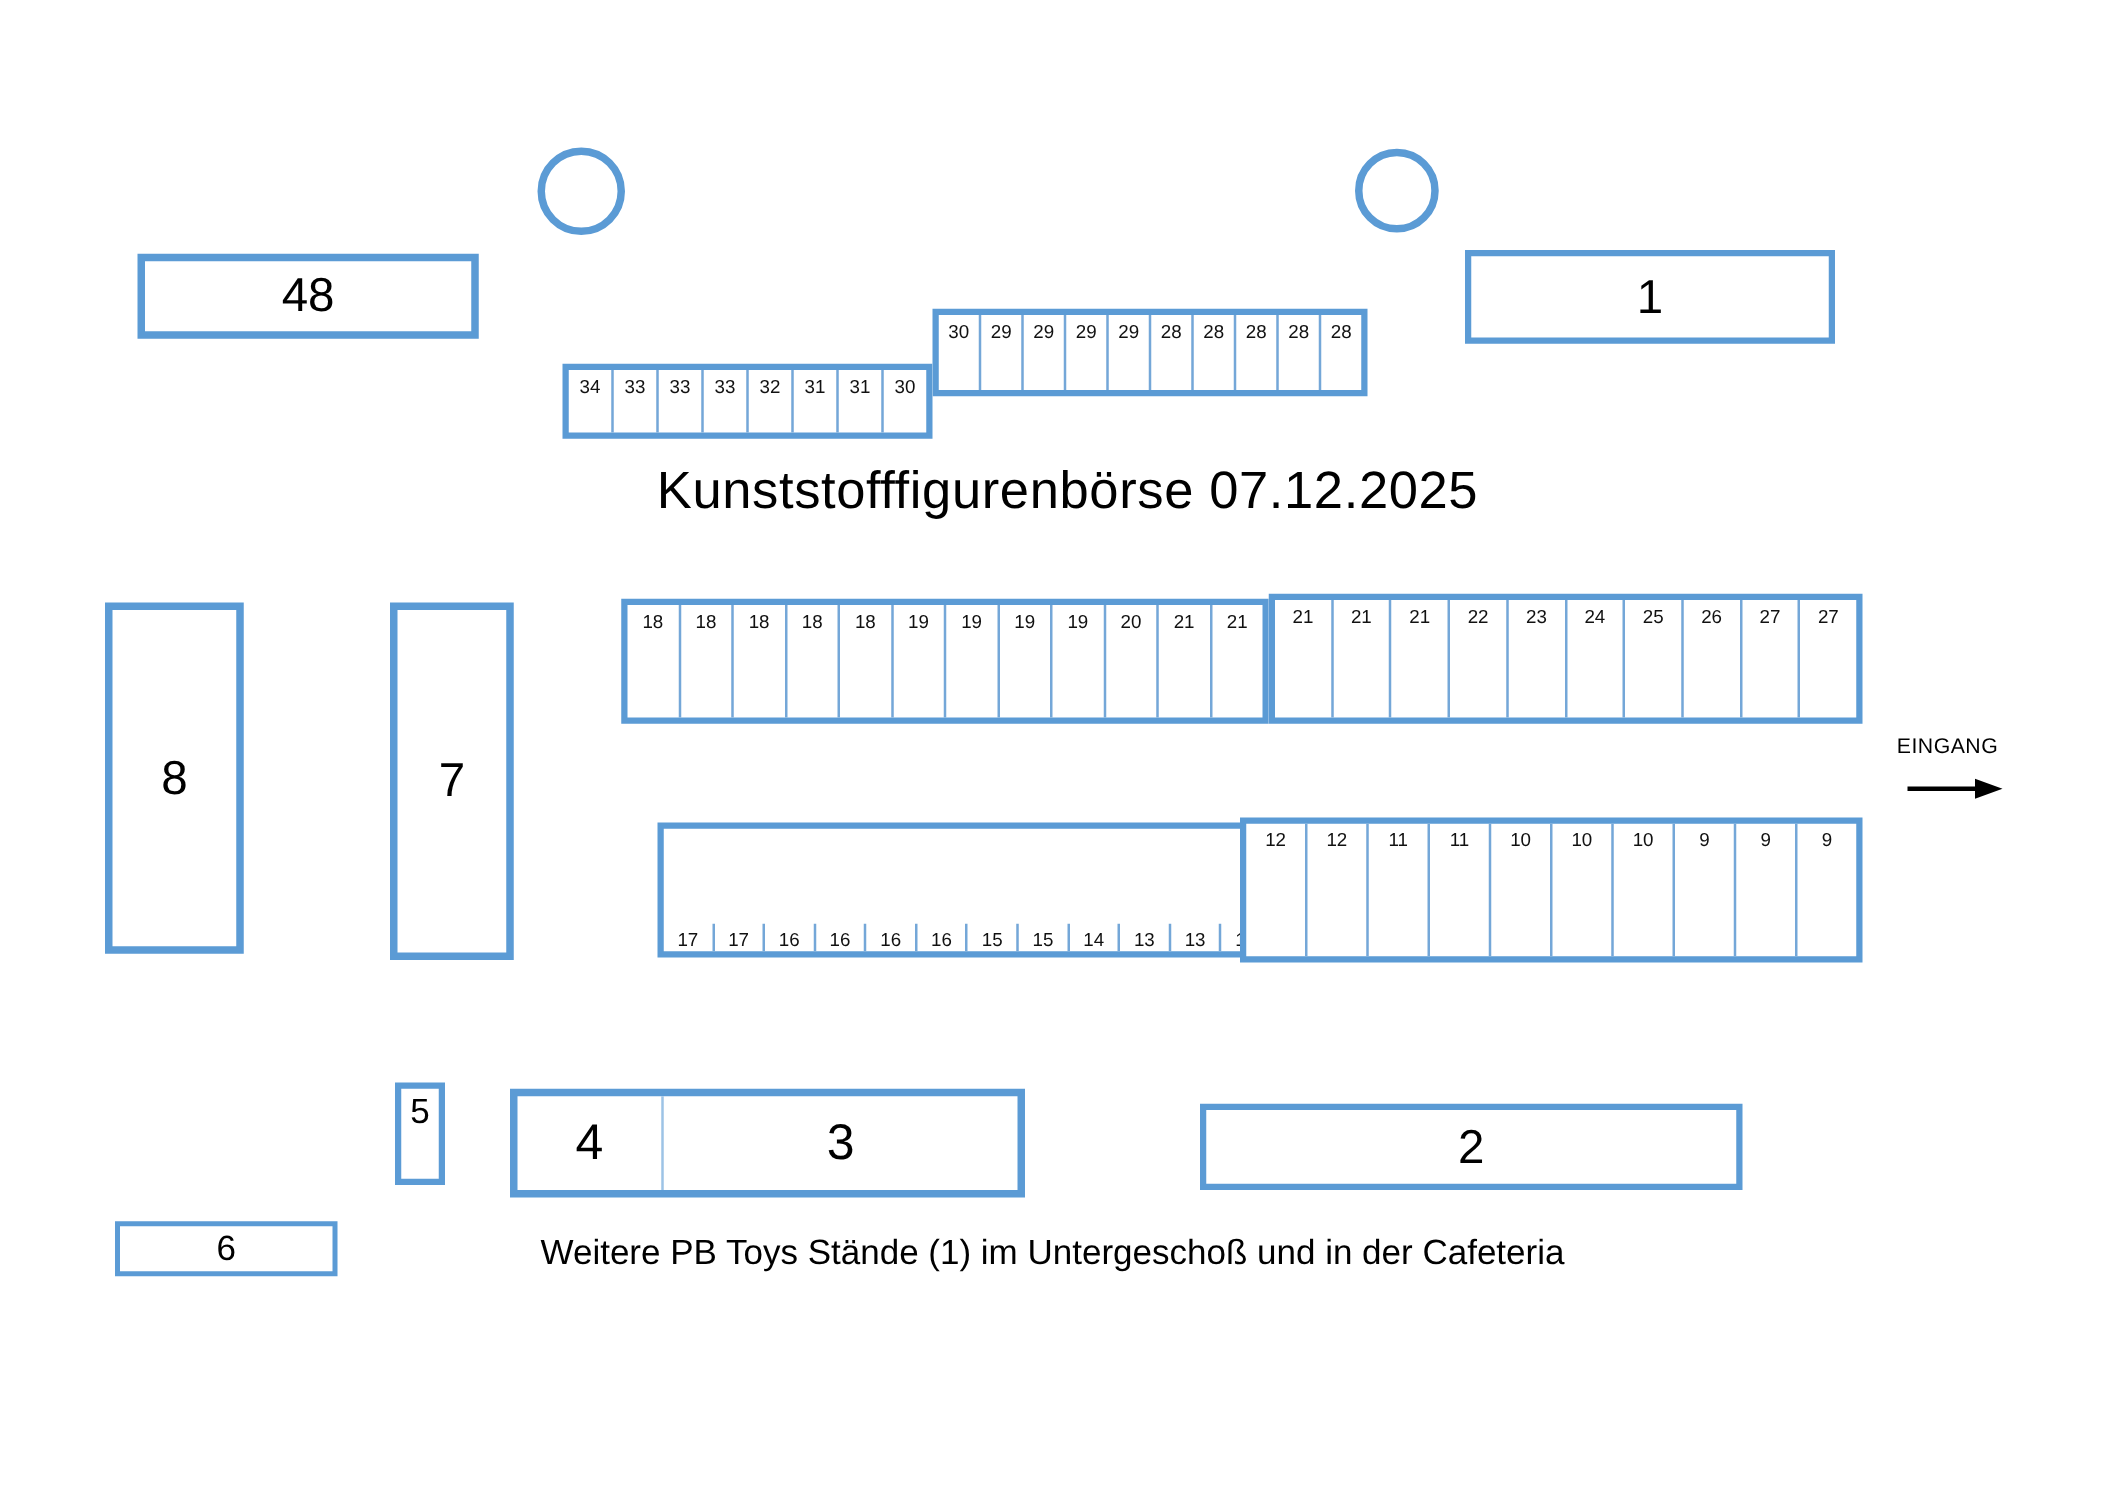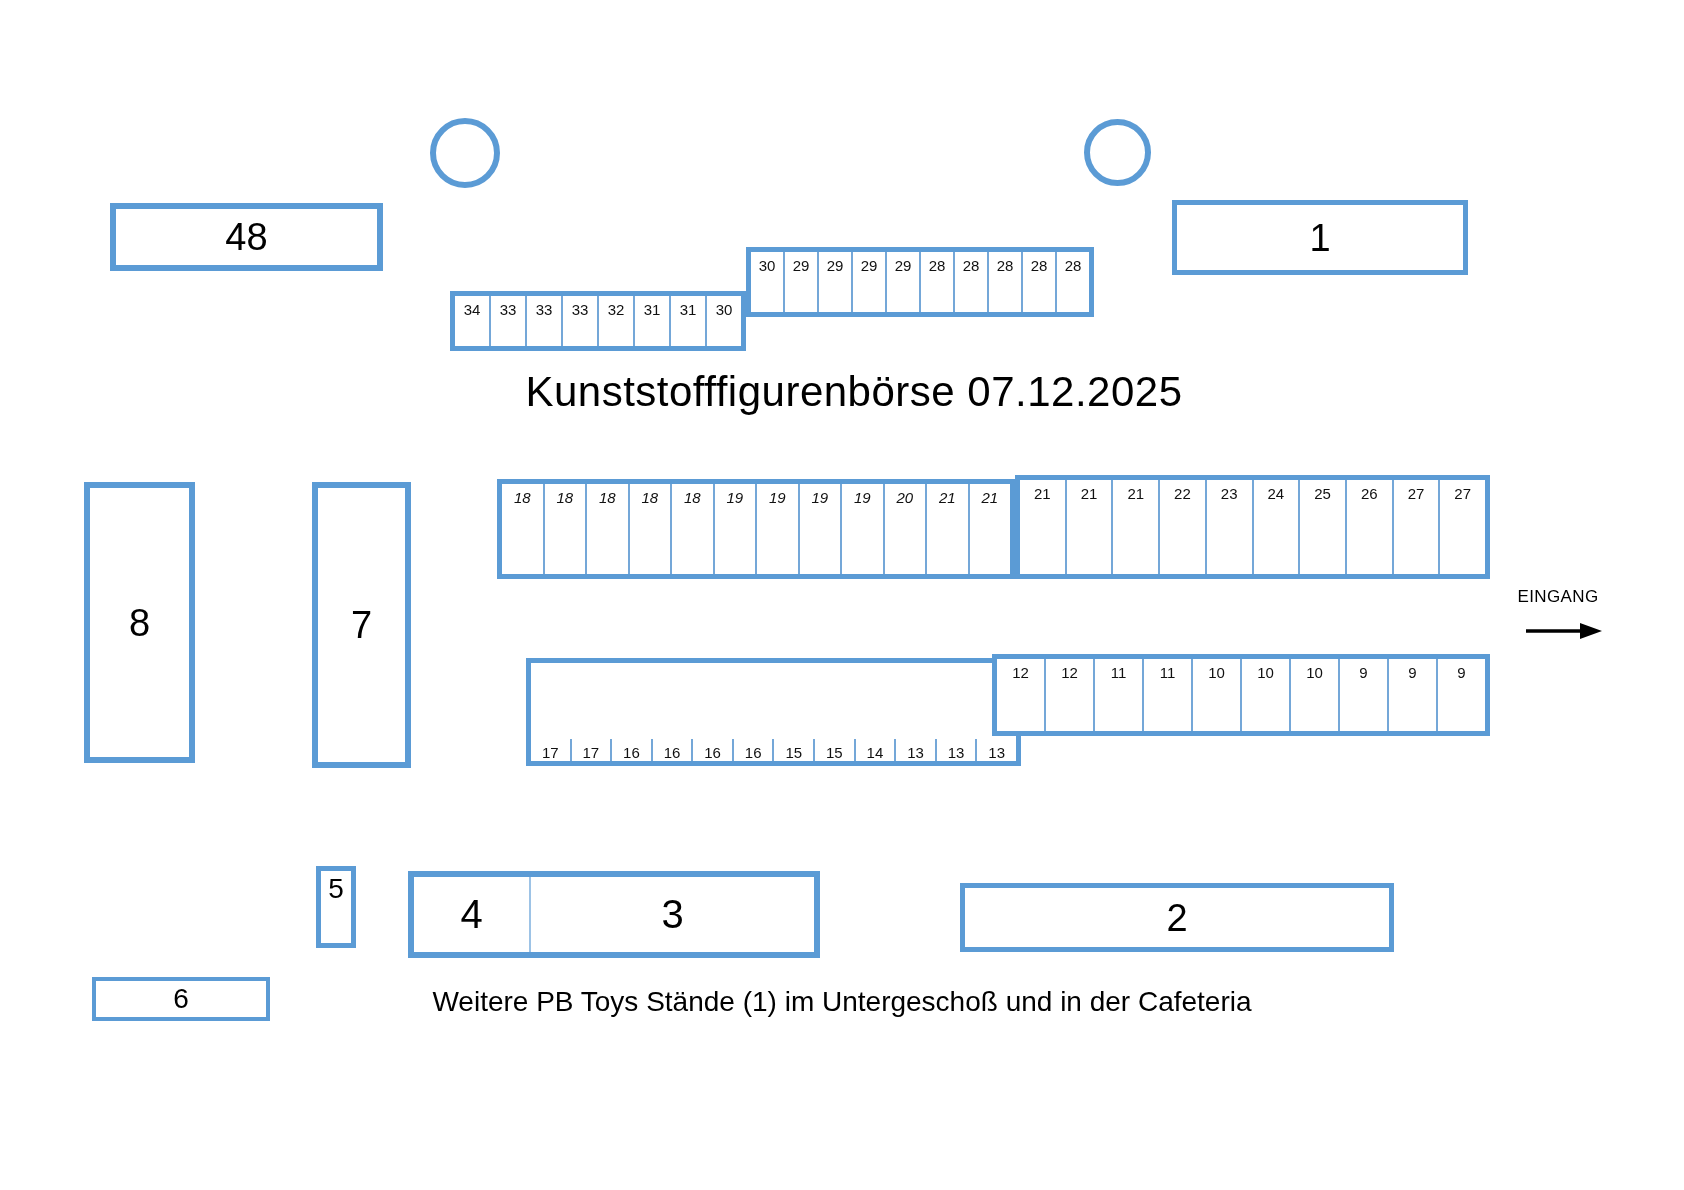--- a/index.html
+++ b/index.html
@@ -75,21 +75,21 @@
 
   <div class="title">Kunststofffigurenbörse 07.12.2025</div>
 
   <div class="shape booth" style="left:84px; top:482px; width:111px; height:281px; border-width:6px;">
     <span class="lbl">8</span>
   </div>
   <div class="shape booth" style="left:312px; top:482px; width:99px; height:286px; border-width:6px;">
     <span class="lbl">7</span>
   </div>
 
-  <div class="shape strip" style="left:497px; top:479px; width:518px; height:100px;font-style:italic;">
+  <div class="shape strip" style="left:497px; top:479px; width:518px; height:100px;">
       <div class="cell">18</div>
       <div class="cell">18</div>
       <div class="cell">18</div>
       <div class="cell">18</div>
       <div class="cell">18</div>
       <div class="cell">19</div>
       <div class="cell">19</div>
       <div class="cell">19</div>
       <div class="cell">19</div>
       <div class="cell">20</div>
@@ -122,21 +122,21 @@
       <div class="cell">16</div>
       <div class="cell">16</div>
       <div class="cell">16</div>
       <div class="cell">15</div>
       <div class="cell">15</div>
       <div class="cell">14</div>
       <div class="cell">13</div>
       <div class="cell">13</div>
       <div class="cell">13</div>
     </div>
-  <div class="shape strip" style="left:992px; top:654px; width:498px; height:82px;justify-content:flex-end;">
+  <div class="shape strip" style="left:992px; top:654px; width:498px; height:116px;justify-content:flex-end;">
       <div class="cell">12</div>
       <div class="cell">12</div>
       <div class="cell">11</div>
       <div class="cell">11</div>
       <div class="cell">10</div>
       <div class="cell">10</div>
       <div class="cell">10</div>
       <div class="cell">9</div>
       <div class="cell">9</div>
       <div class="cell">9</div>

